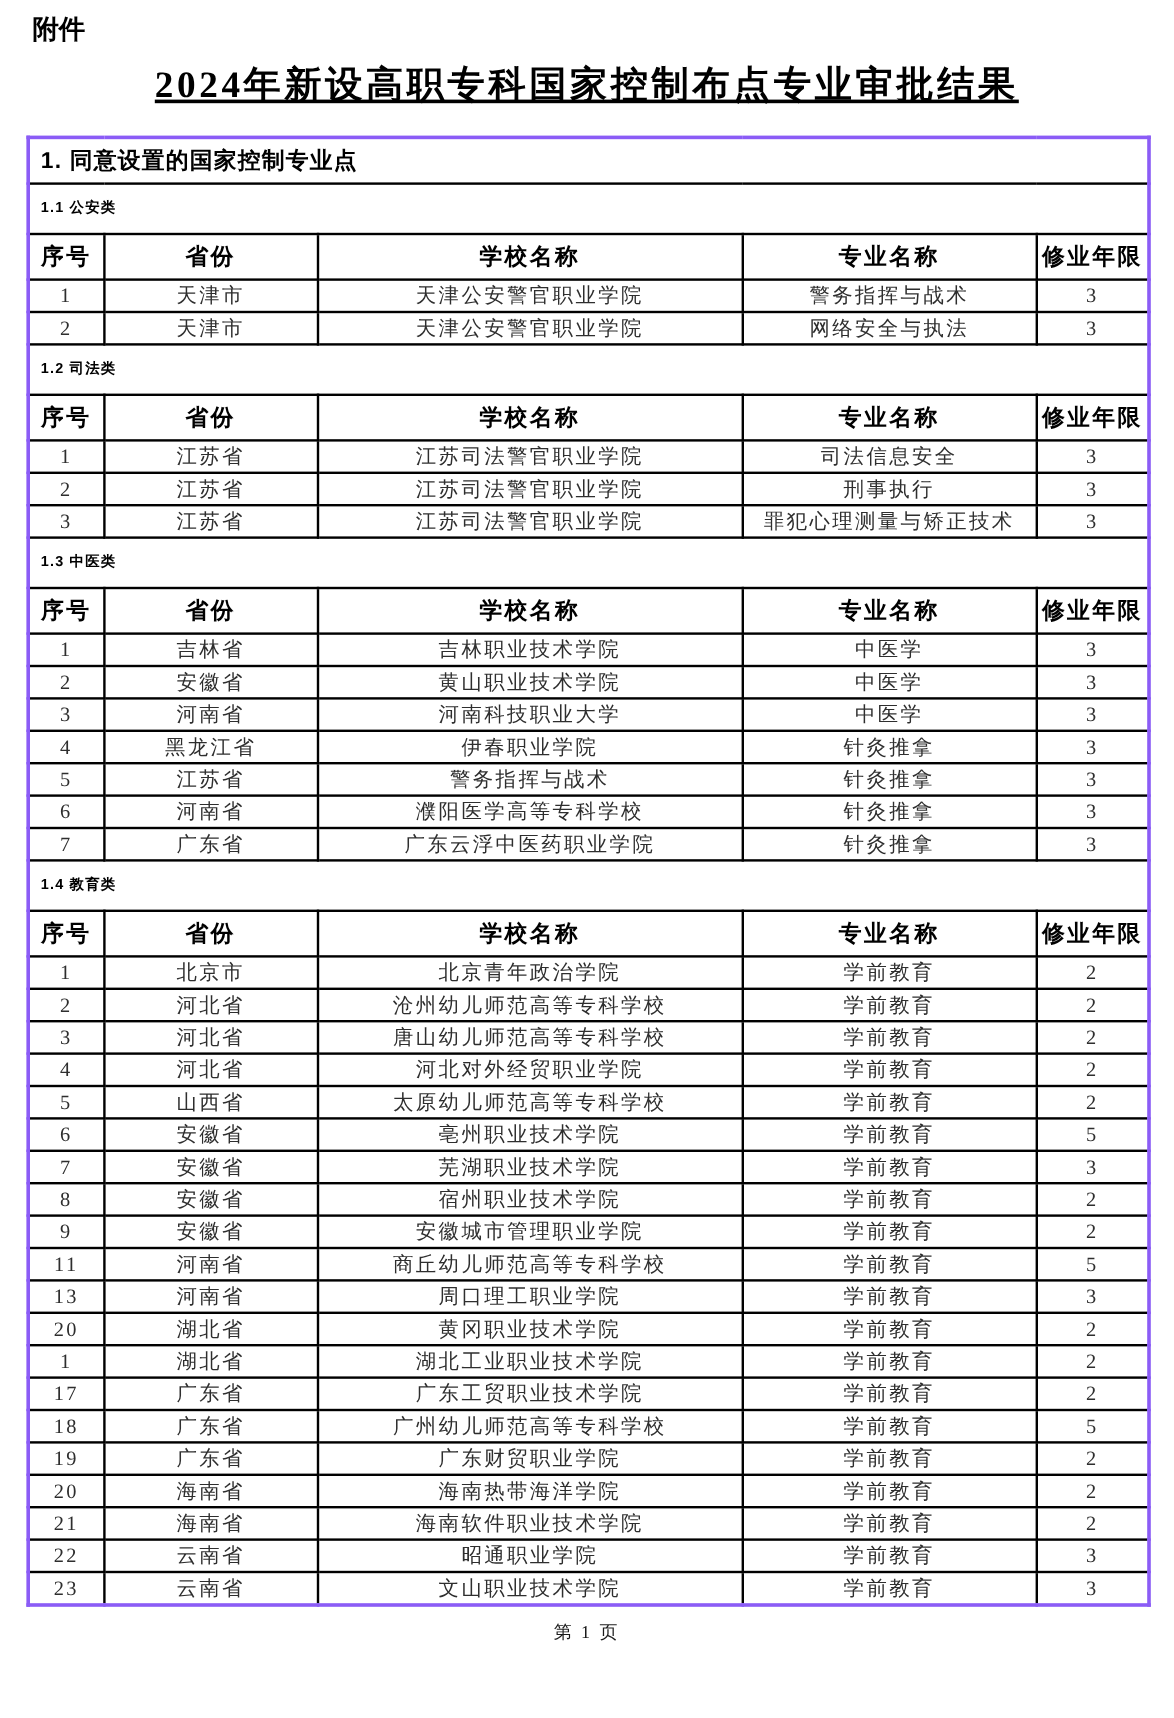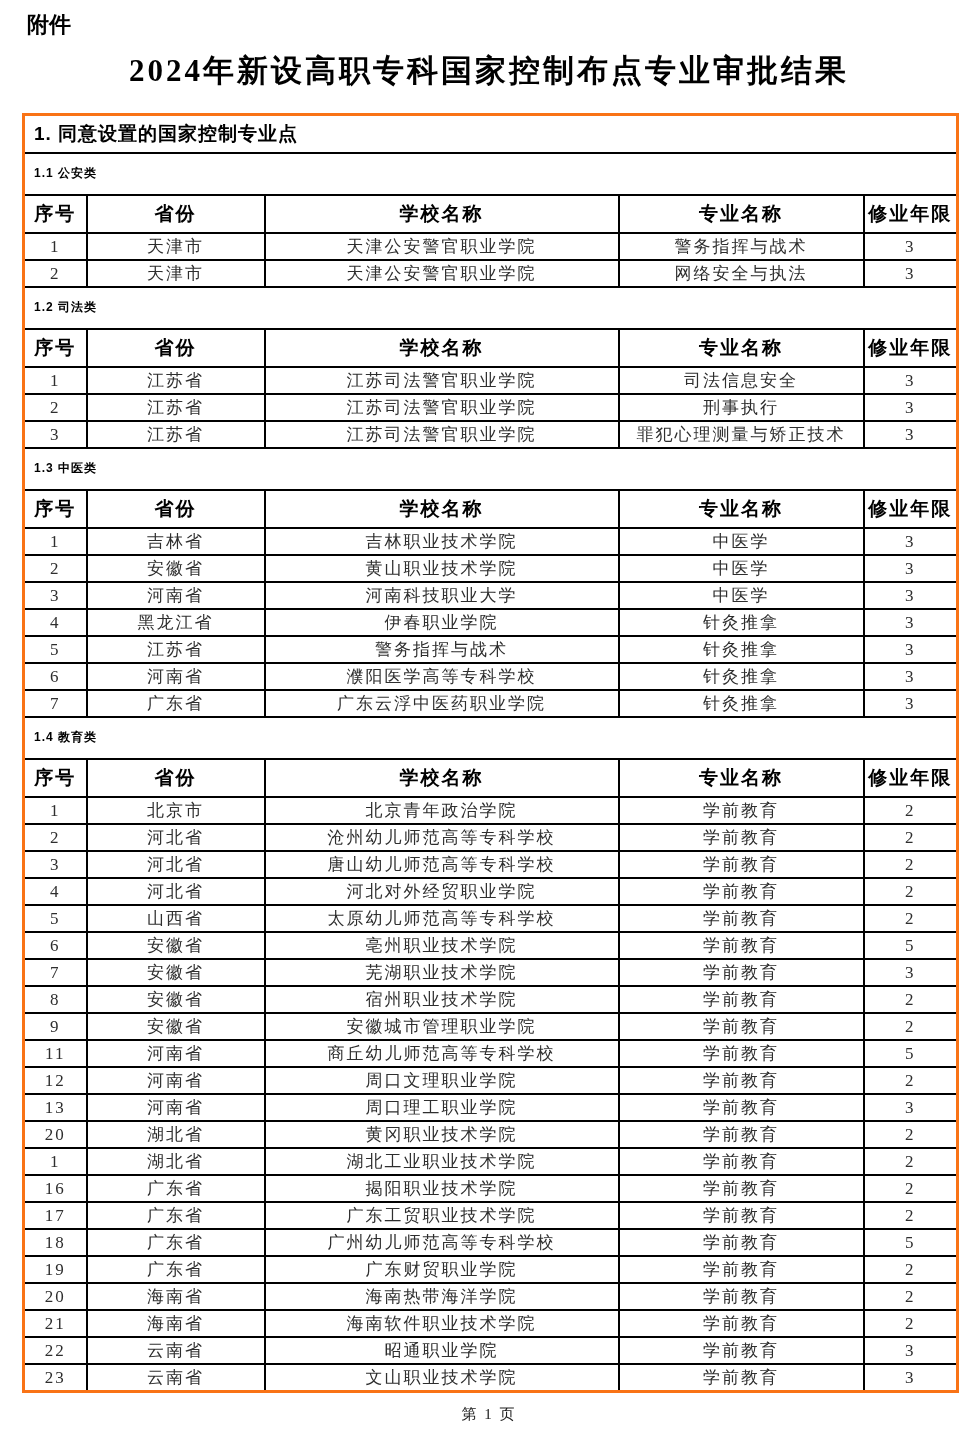--- a/index.html
+++ b/index.html
@@ -30,27 +30,28 @@
     line-height: 30px;
   }
   .doc-title {
     text-align: center;
     font-weight: bold;
     font-size: 31px;
     letter-spacing: 3px;
     margin: 10px 0 0 0;
     line-height: 42px;
     font-family: "Liberation Serif", serif;
+    text-decoration: underline;
   }
   table.approval-table {
     border-collapse: collapse;
     table-layout: fixed;
     width: 934px;
     margin: 21px 0 0 22px;
-    border: 3px solid #f97316;
+    border: 3px solid #8b5cf6;
   }
   .approval-table td, .approval-table th {
     border: 2px solid #000;
     box-sizing: border-box;
     overflow: hidden;
     white-space: nowrap;
   }
   tr.row-sec1 td {
     height: 38px;
     font-family: "Liberation Sans", sans-serif;
@@ -302,27 +303,20 @@
           <td>2</td>
         </tr>
         <tr class="data-row">
           <td>11</td>
           <td>河南省</td>
           <td>商丘幼儿师范高等专科学校</td>
           <td>学前教育</td>
           <td>5</td>
         </tr>
         <tr class="data-row">
-          <td>12</td>
-          <td>河南省</td>
-          <td>周口文理职业学院</td>
-          <td>学前教育</td>
-          <td>2</td>
-        </tr>
-        <tr class="data-row">
           <td>13</td>
           <td>河南省</td>
           <td>周口理工职业学院</td>
           <td>学前教育</td>
           <td>3</td>
         </tr>
         <tr class="data-row">
           <td>20</td>
           <td>湖北省</td>
           <td>黄冈职业技术学院</td>
@@ -330,27 +324,20 @@
           <td>2</td>
         </tr>
         <tr class="data-row">
           <td>1</td>
           <td>湖北省</td>
           <td>湖北工业职业技术学院</td>
           <td>学前教育</td>
           <td>2</td>
         </tr>
         <tr class="data-row">
-          <td>16</td>
-          <td>广东省</td>
-          <td>揭阳职业技术学院</td>
-          <td>学前教育</td>
-          <td>2</td>
-        </tr>
-        <tr class="data-row">
           <td>17</td>
           <td>广东省</td>
           <td>广东工贸职业技术学院</td>
           <td>学前教育</td>
           <td>2</td>
         </tr>
         <tr class="data-row">
           <td>18</td>
           <td>广东省</td>
           <td>广州幼儿师范高等专科学校</td>

